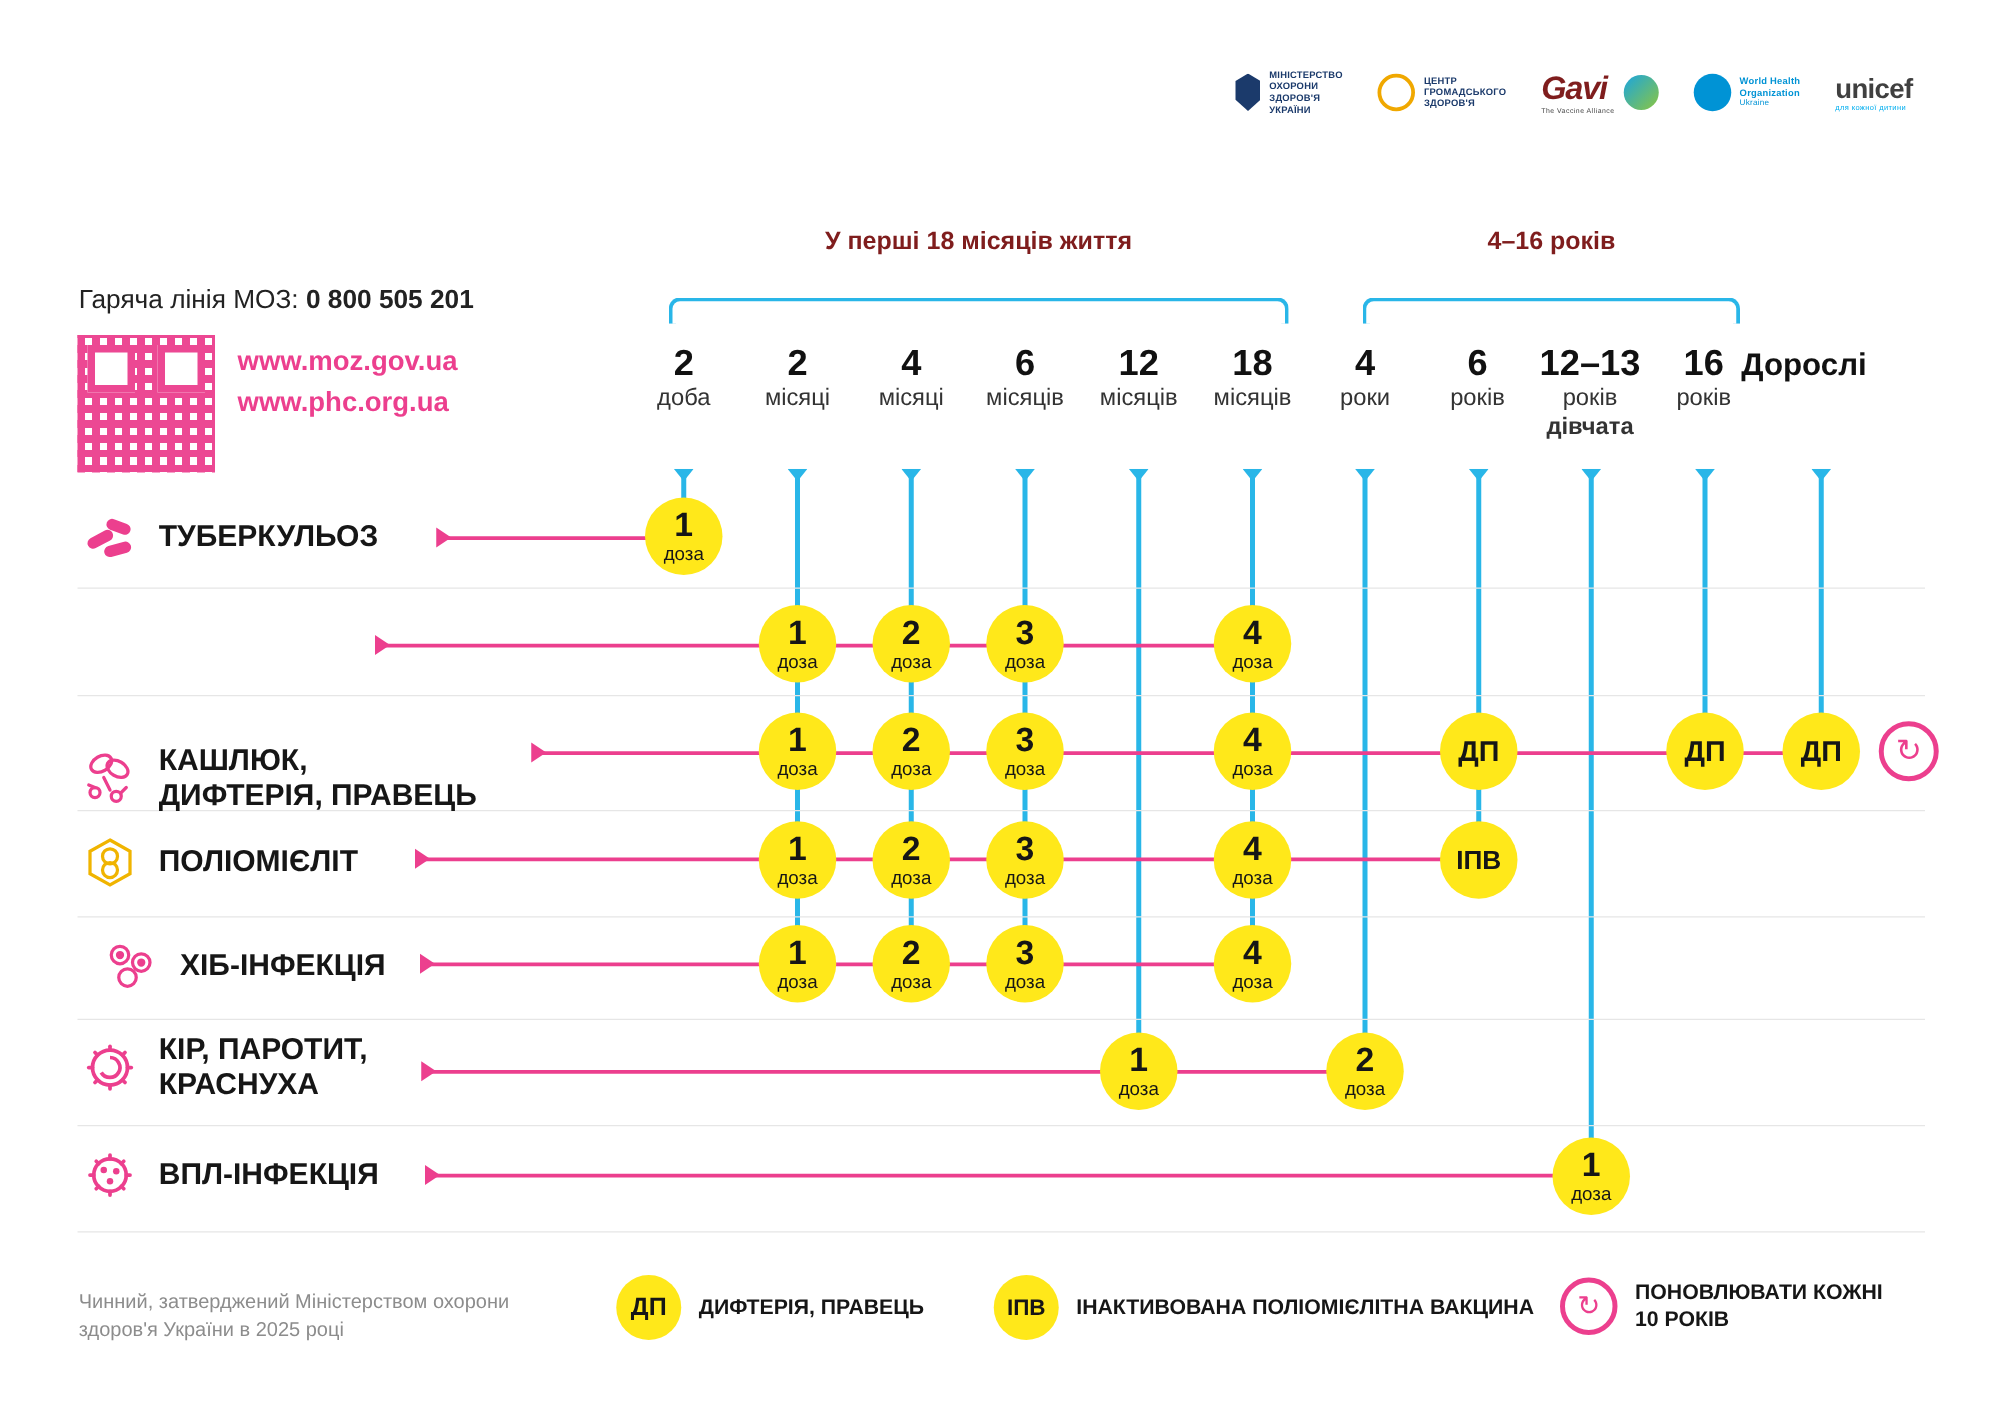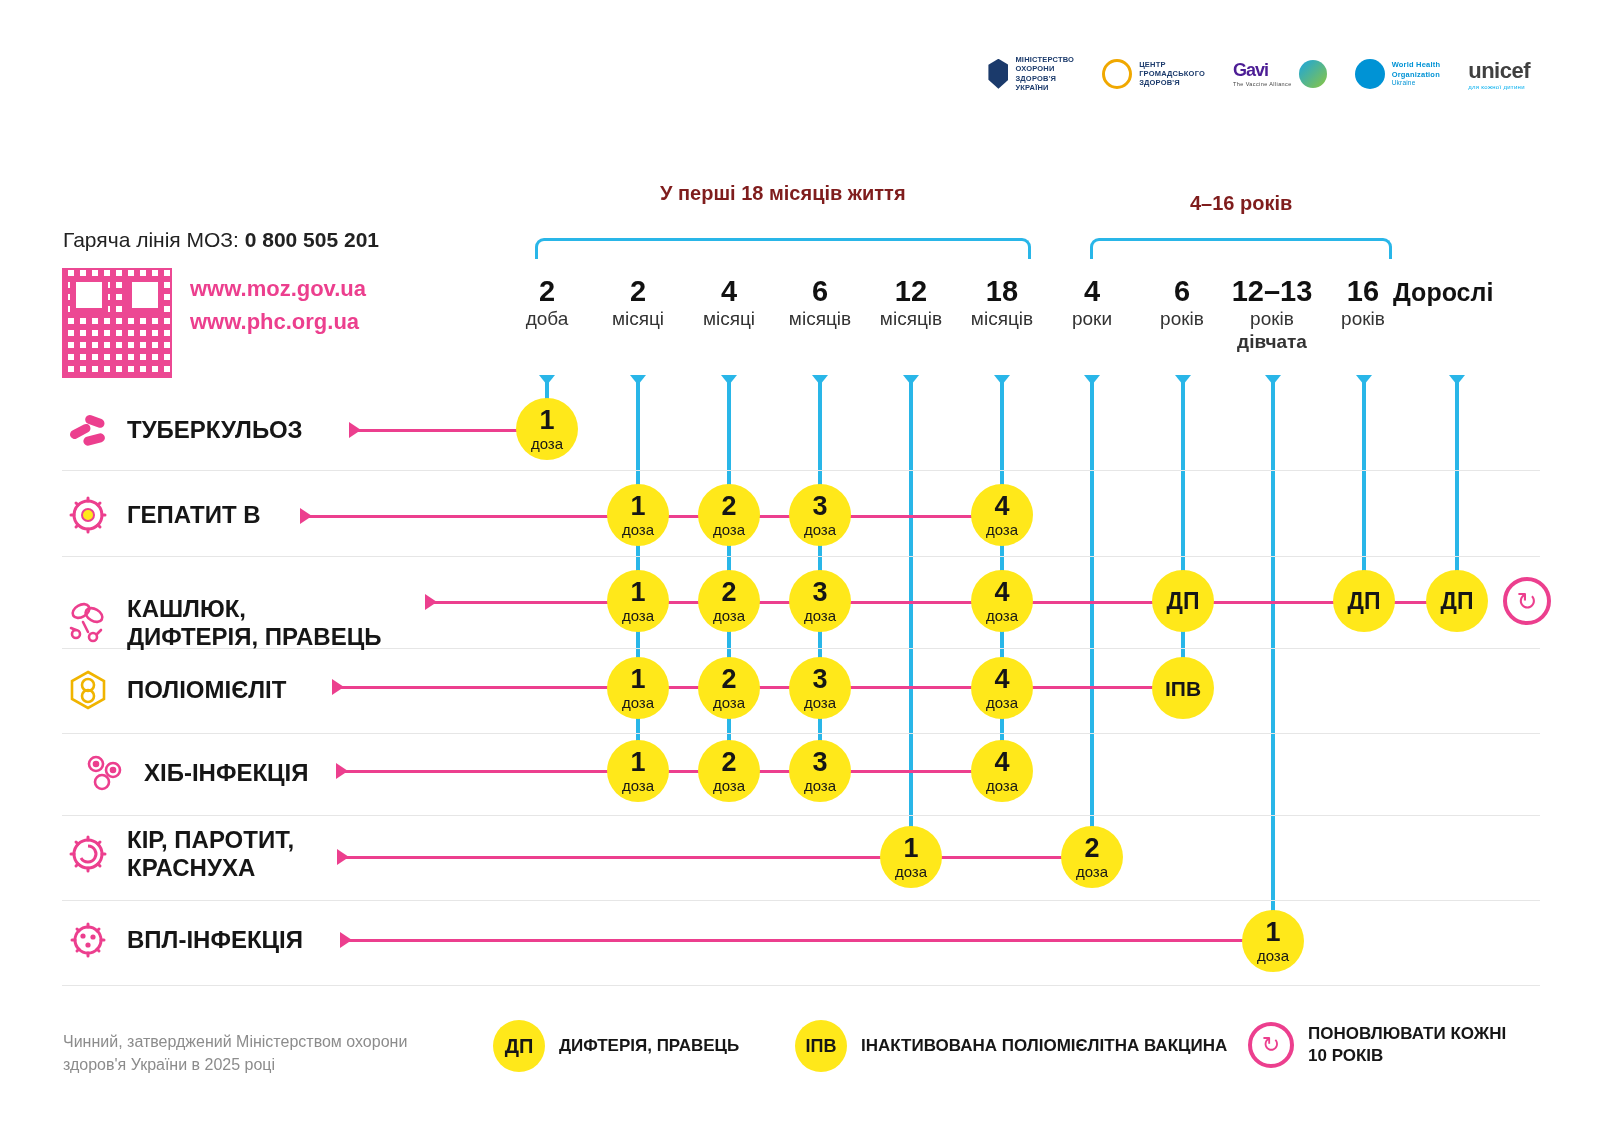--- a/index.html
+++ b/index.html
@@ -42,21 +42,21 @@
   .sites{
     position:absolute;left:190px;top:272px;font-size:22px;font-weight:bold;
     color:#ec3f8e;line-height:1.5;
   }
 
   
   .logos{position:absolute;right:70px;top:55px;display:flex;align-items:center;gap:28px;}
   .logo{display:flex;align-items:center;gap:7px;}
   .logo-txt{font-size:7.5px;line-height:1.25;font-weight:bold;color:#1b3a6b;letter-spacing:.2px;}
   .logo-txt.small{font-size:6.5px;font-weight:normal;color:#333;}
-  .gavi{font-size:18px;font-weight:bold;color:#4c1d95;letter-spacing:-1px;}
+  .gavi{font-size:26px;font-weight:bold;color:#7f1d1d;font-style:italic;letter-spacing:-1px;}
   .gavi-sub{font-size:5.5px;color:#444;font-weight:normal;font-style:normal;letter-spacing:.4px;}
   .unicef{font-size:22px;font-weight:bold;color:#404040;letter-spacing:-.5px;}
   .unicef-sub{font-size:6px;color:#00aeef;letter-spacing:.3px;}
   .who-circle{width:30px;height:30px;border-radius:50%;background:#0093d5;}
   .cpd-mark{width:30px;height:30px;border-radius:50%;border:3px solid #f0a800;box-sizing:border-box;}
   .mozmark{width:20px;height:30px;background:#1b3a6b;clip-path:polygon(50% 0,100% 20%,100% 70%,50% 100%,0 70%,0 20%);}
 
   
   .grp-label{position:absolute;font-size:20px;font-weight:bold;color:#7f1d1d;}
   .bracket{position:absolute;border:3px solid #29b6e8;border-bottom:none;height:18px;border-radius:9px 9px 0 0;}
@@ -163,21 +163,21 @@
       <div>
         <div class="unicef">unicef</div>
         <div class="unicef-sub">для кожної дитини</div>
       </div>
     </div>
   </div>
 
   <div class="grp-label" style="left:660px;top:182px;">У перші 18 місяців життя</div>
   <div class="bracket" style="left:535px;top:238px;width:490px;"></div>
 
-  <div class="grp-label" style="left:1190px;top:192px;text-align:right;">4–16 років</div>
+  <div class="grp-label" style="left:1190px;top:182px;text-align:right;">4–16 років</div>
   <div class="bracket" style="left:1090px;top:238px;width:296px;"></div>
 
   <div class="col-head" style="left:487px;top:276px;">
     <div class="col-num">2</div>
     <div class="col-unit">доба</div>
   </div>
   <div class="col-head" style="left:578px;top:276px;">
     <div class="col-num">2</div>
     <div class="col-unit">місяці</div>
   </div>
@@ -265,39 +265,20 @@
         <rect x="22" y="12" width="20" height="9" rx="4.5" transform="rotate(20 32 16)"></rect>
         <rect x="20" y="30" width="22" height="9" rx="4.5" transform="rotate(-15 31 34)"></rect>
       </g>
         </svg>
     </div>
     <div class="dis-name">ТУБЕРКУЛЬОЗ</div>
   </div>
   <div class="arrowhead" style="left:349px;top:422px;"></div>
   <div class="arrowline" style="left:355px;top:429px;width:175px;"></div>
 
-  <div class="dis" style="left:63px;top:490px;">
-    <div class="ico">
-      <svg viewBox="0 0 50 50" width="50" height="50">
-        <circle cx="25" cy="25" r="14" fill="none" stroke="#ec3f8e" stroke-width="3"></circle>
-        <circle cx="25" cy="25" r="6" fill="#ffe81a" stroke="#ec3f8e" stroke-width="2"></circle>
-        <g stroke="#ec3f8e" stroke-width="3" stroke-linecap="round">
-          <line x1="25" y1="8" x2="25" y2="11"></line>
-            <line x1="25" y1="39" x2="25" y2="42"></line>
-          <line x1="8" y1="25" x2="11" y2="25"></line>
-            <line x1="39" y1="25" x2="42" y2="25"></line>
-          <line x1="13" y1="13" x2="15" y2="15"></line>
-            <line x1="35" y1="35" x2="37" y2="37"></line>
-          <line x1="37" y1="13" x2="35" y2="15"></line>
-            <line x1="15" y1="35" x2="13" y2="37"></line>
-        </g>
-      </svg>
-    </div>
-    <div class="dis-name">ГЕПАТИТ В</div>
-  </div>
   <div class="arrowhead" style="left:300px;top:508px;"></div>
   <div class="arrowline" style="left:306px;top:515px;width:715px;"></div>
 
   <div class="dis" style="left:63px;top:595px;">
     <div class="ico">
       <svg viewBox="0 0 50 50" width="50" height="50">
           <g fill="none" stroke="#ec3f8e" stroke-width="2.6" stroke-linecap="round">
         <ellipse cx="18" cy="13" rx="9" ry="6" transform="rotate(-30 18 13)"></ellipse>
         <ellipse cx="31" cy="17" rx="9" ry="6" transform="rotate(30 31 17)"></ellipse>
         <path d="M20 24 L25 34"></path>

